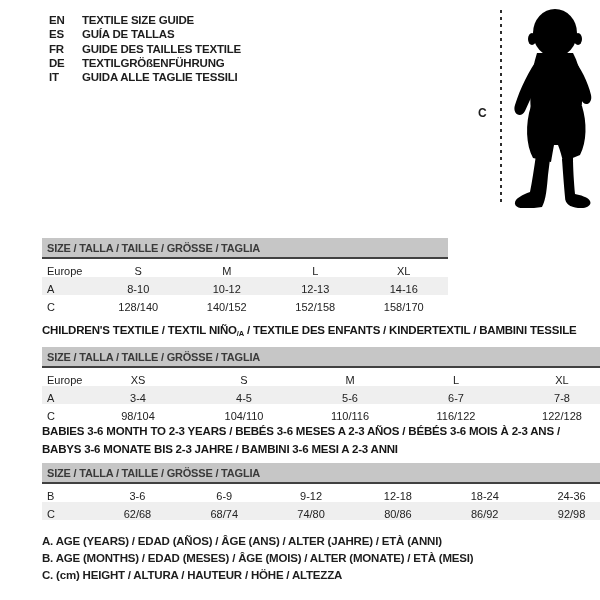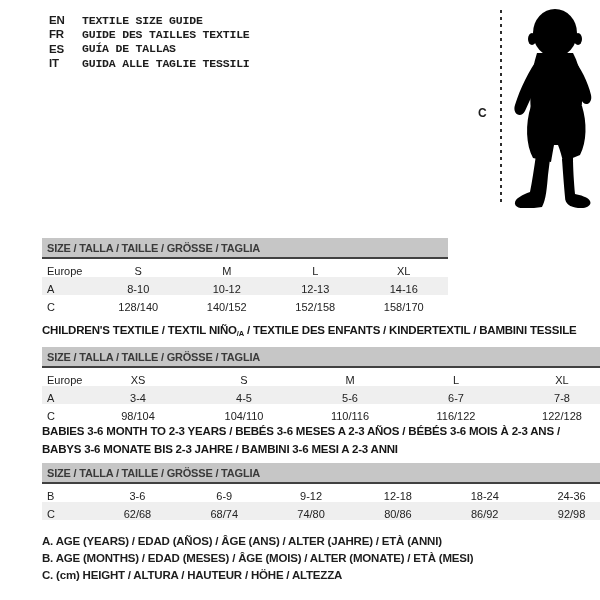--- a/index.html
+++ b/index.html
@@ -4,21 +4,21 @@
 <style>
   html,body{margin:0;padding:0;background:#fff;}
   #page{
     position:relative;width:600px;height:600px;background:#ffffff;overflow:hidden;
     font-family:"Liberation Sans","DejaVu Sans",sans-serif;color:#1d1d1d;margin-left:24px;
   }
   
   .langs{position:absolute;left:25px;top:13px;}
   .lang-row{display:flex;height:14.3px;align-items:center;}
   .lang-code{display:inline-block;width:33px;font-size:11.5px;font-weight:bold;letter-spacing:-0.2px;}
-  .lang-label{font-size:11.5px;font-weight:bold;letter-spacing:-0.2px;font-family:Liberation Mono, monospace;}
+  .lang-label{font-size:11.5px;font-weight:bold;letter-spacing:-0.2px;}
   
   .dash-line{position:absolute;left:476px;top:10px;width:2px;height:196px;
     background:repeating-linear-gradient(to bottom,#2e2e2e 0 3px,transparent 3px 7px);}
   .measure-c{position:absolute;left:454px;top:106px;font-size:12px;font-weight:bold;}
   .baby{position:absolute;left:482px;top:8px;width:100px;height:200px;}
   
   .sec-title{position:absolute;left:18px;font-size:11.5px;font-weight:bold;letter-spacing:-0.2px;color:#161616;white-space:nowrap;}
   .sub-a{font-size:7.5px;vertical-align:-2px;font-weight:bold;}
   
   .stable{position:absolute;left:18px;}
@@ -43,26 +43,30 @@
 <body>
 
 <div id="page">
 
   <div class="langs">
     <div class="lang-row">
       <span class="lang-code">EN</span>
       <span class="lang-label">TEXTILE SIZE GUIDE</span>
     </div>
     <div class="lang-row">
+      <span class="lang-code">ES</span>
+      <span class="lang-label">GUÍA DE TALLAS</span>
+    </div>
+    <div class="lang-row">
       <span class="lang-code">FR</span>
       <span class="lang-label">GUIDE DES TAILLES TEXTILE</span>
     </div>
     <div class="lang-row">
-      <span class="lang-code">ES</span>
-      <span class="lang-label">GUÍA DE TALLAS</span>
+      <span class="lang-code">DE</span>
+      <span class="lang-label">TEXTILGRÖßENFÜHRUNG</span>
     </div>
     <div class="lang-row">
       <span class="lang-code">IT</span>
       <span class="lang-label">GUIDA ALLE TAGLIE TESSILI</span>
     </div>
   </div>
 
   <div class="dash-line"></div>
   <span class="measure-c">C</span>
   <svg class="baby" viewBox="0 0 100 200" aria-hidden="true">

